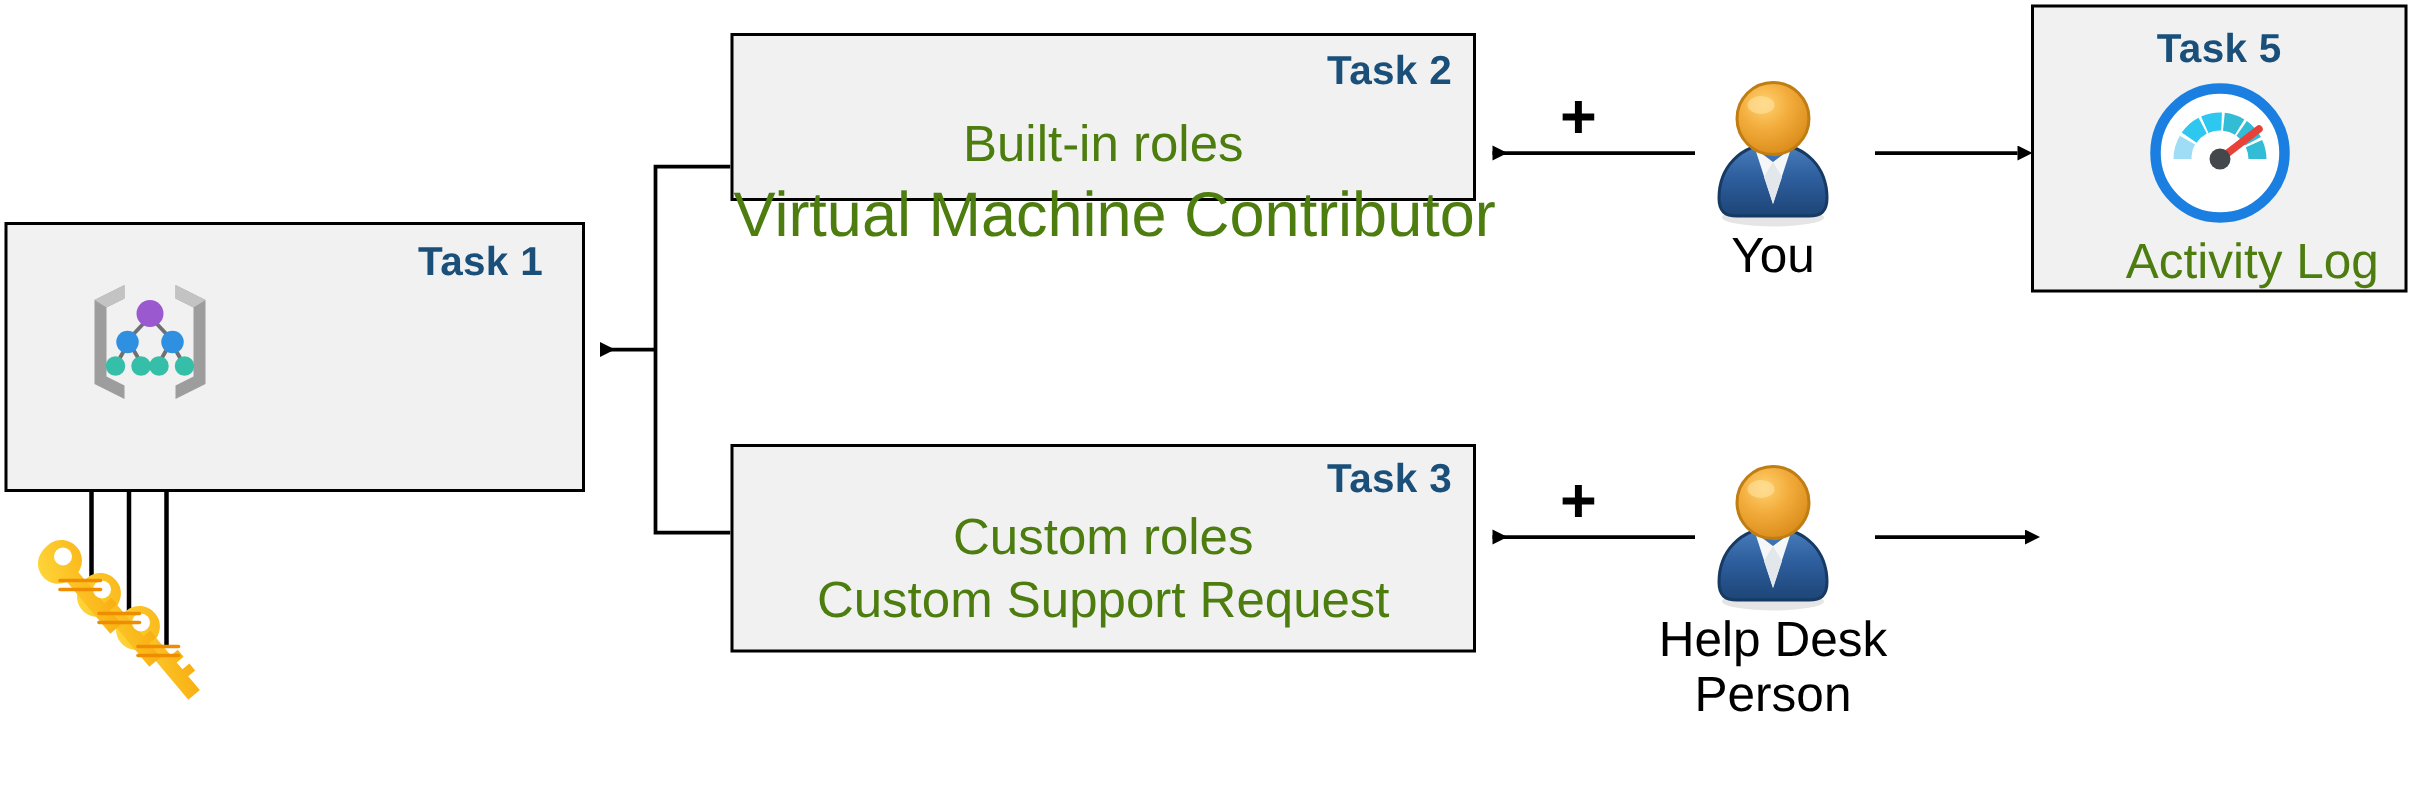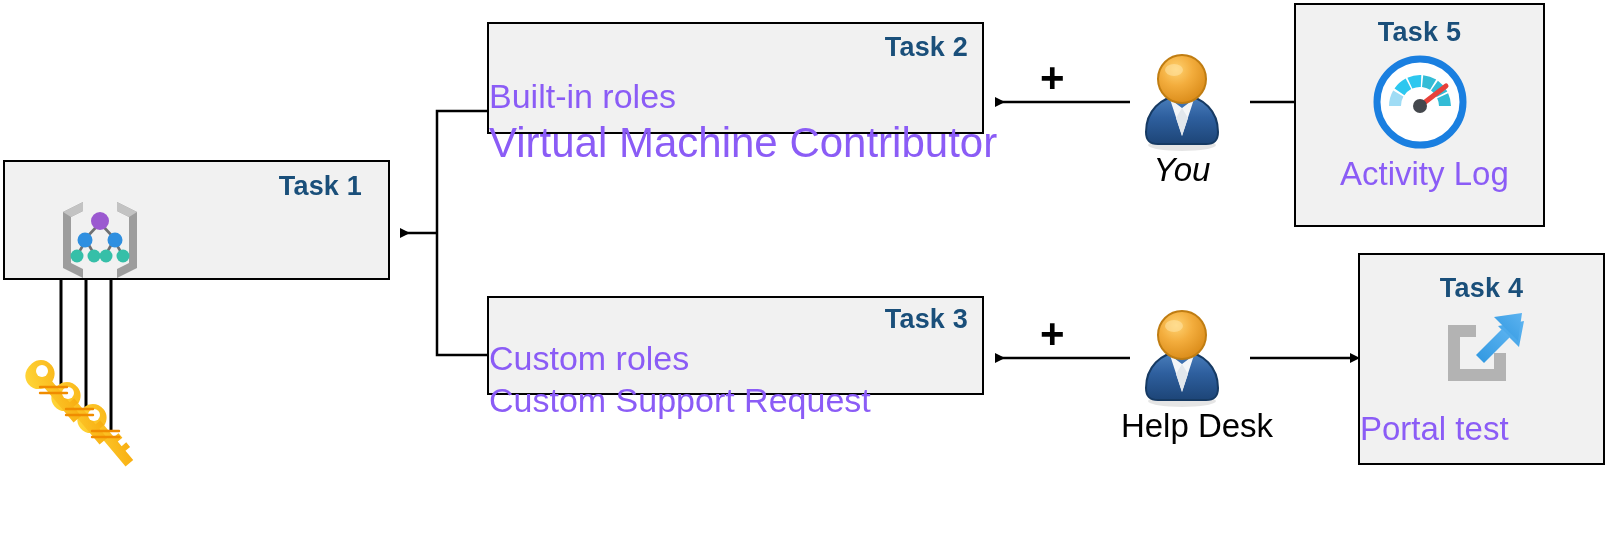--- a/index.html
+++ b/index.html
@@ -25,44 +25,45 @@
   }
   .task-label {
     position: absolute;
     font-weight: bold;
     color: #1a4f7a;
     letter-spacing: .2px;
     white-space: nowrap;
   }
   .box-text {
     position: absolute;
-    color: #8b5cf6;
+    color: #4d7c0f;
+    text-align: center;
     white-space: nowrap;
     font-weight: 400;
   }
 
   
-  #task1 { left: 3px; top: 160px; width: 387px; height: 120px; }
+  #task1 { left: 3px; top: 148px; width: 387px; height: 180px; }
   #task1-label { right: 26px; top: 9px; font-size: 27px; }
   #task1-text { left: 140px; top: 54px; font-size: 40px; }
 
   
   #task2 { left: 487px; top: 22px; width: 497px; height: 112px; }
   #task2-label { right: 14px; top: 8px; font-size: 27px; }
   #task2-line1 { left: 0; right: 0; top: 53px; font-size: 34px; }
   #task2-line2 { left: 0; right: 0; top: 95px; font-size: 42px; }
 
   
-  #task3 { left: 487px; top: 296px; width: 497px; height: 99px; }
+  #task3 { left: 487px; top: 296px; width: 497px; height: 139px; }
   #task3-label { right: 14px; top: 6px; font-size: 27px; }
   #task3-line1 { left: 0; right: 0; top: 41px; font-size: 34px; }
   #task3-line2 { left: 0; right: 0; top: 83px; font-size: 34px; }
 
   
-  #task5 { left: 1294px; top: 3px; width: 251px; height: 224px; }
+  #task5 { left: 1354px; top: 3px; width: 251px; height: 192px; }
   #task5-label { left: 0; right: 0; top: 12px; font-size: 27px; text-align: center; }
   #task5-text { left: 0; right: 0; top: 150px; font-size: 33px; padding-left: 44px; }
 
   
   #task4 { left: 1358px; top: 253px; width: 247px; height: 212px; }
   #task4-label { left: 0; right: 0; top: 18px; font-size: 27px; text-align: center; }
   #task4-text { left: 0; right: 0; top: 155px; font-size: 33px; }
 
   
   .plus-sign {
@@ -82,22 +83,22 @@
   .person-caption {
     position: absolute;
     left: 50%;
     transform: translateX(-50%);
     font-size: 33px;
     color: #000000;
     text-align: center;
     white-space: nowrap;
     line-height: 1.12;
   }
-  #you-caption { top: 100px; font-style: italic; }
-  #helpdesk-caption { top: 100px; margin-left: 15px; }
+  #you-caption { top: 100px; }
+  #helpdesk-caption { top: 100px; }
 
   
   .overlay {
     position: absolute;
     left: 0;
     top: 0;
     width: 1609px;
     height: 541px;
     pointer-events: none;
   }
@@ -223,34 +224,20 @@
         <path d="M28.1,-12.7 A31,31 0 0,1 31,0 L19,0 A19,19 0 0,0 17.2,-7.8 z" fill="#33bcd6"></path>
 
         <line x1="0" y1="0" x2="26" y2="-20" stroke="#e8413a" stroke-width="5" stroke-linecap="round"></line>
         <circle cx="0" cy="0" r="7" fill="#44484d"></circle>
       </g>
     </svg>
 
     <div class="box-text" id="task5-text">Activity Log</div>
   </div>
 
-  <div class="task-box" id="task4">
-    <div class="task-label" id="task4-label">Task 4</div>
-
-    <svg style="position:absolute;left:50%;top:48px;transform:translateX(-50%);" width="92" height="92" viewBox="0 0 92 92">
-
-      <path d="M12,22 L12,78 L70,78 L70,50 L58,50 L58,66 L24,66 L24,34 L40,34 L40,22 z" fill="#b3b3b3"></path>
-
-      <path d="M47,58 L72,33 L62,23 L88,18 L83,44 L73,34 L48,59 z" fill="url(#arrowBlue)"></path>
-      <path d="M40,52 L66,26 L74,34 L48,60 z" fill="url(#arrowBlue)"></path>
-      <path d="M58,14 L86,10 L82,38 z" fill="url(#arrowBlue)"></path>
-    </svg>
-
-    <div class="box-text" id="task4-text">Portal test</div>
-  </div>
 
   <div class="plus-sign" id="plus-top">+</div>
   <div class="plus-sign" id="plus-bottom">+</div>
 
   <div class="person" id="person-you">
     <svg width="100" height="100" viewBox="0 0 100 100">
       <ellipse cx="50" cy="93" rx="34" ry="6" fill="#000" opacity="0.10"></ellipse>
       <path d="M50,44 C28,44 14,60 14,80 C14,89 18,92 26,92 L74,92 C82,92 86,89 86,80 C86,60 72,44 50,44 z" fill="url(#bodyGrad)" stroke="#163a63" stroke-width="2"></path>
       <path d="M38,47 L50,84 L62,47 L50,56 z" fill="#f4f6f8"></path>
       <path d="M50,56 L44,66 L50,84 L56,66 z" fill="#e2e7ec"></path>
@@ -264,20 +251,21 @@
     <svg width="100" height="100" viewBox="0 0 100 100">
       <ellipse cx="50" cy="93" rx="34" ry="6" fill="#000" opacity="0.10"></ellipse>
       <path d="M50,44 C28,44 14,60 14,80 C14,89 18,92 26,92 L74,92 C82,92 86,89 86,80 C86,60 72,44 50,44 z" fill="url(#bodyGrad)" stroke="#163a63" stroke-width="2"></path>
       <path d="M38,47 L50,84 L62,47 L50,56 z" fill="#f4f6f8"></path>
       <path d="M50,56 L44,66 L50,84 L56,66 z" fill="#e2e7ec"></path>
       <circle cx="50" cy="27" r="24" fill="url(#headGrad)" stroke="#c07d12" stroke-width="2"></circle>
       <ellipse cx="42" cy="18" rx="9" ry="6" fill="#ffe6a8" opacity="0.55"></ellipse>
     </svg>
     <div class="person-caption" id="helpdesk-caption">
       <div>Help Desk</div>
+      <div>Person</div>
     </div>
   </div>
 
   <svg style="position:absolute;left:25px;top:345px;" width="150" height="135" viewBox="0 0 150 135">
     <g>
 
       <g transform="translate(52,44)">
         <path d="M30,10 C38,10 44,16 44,24 C44,30 40,35 34,37 L34,52 L40,52 L40,58 L34,58 L34,64 L40,64 L40,70 L34,70 L34,82 L24,82 L24,37 C18,35 14,30 14,24 C14,16 20,10 30,10 z" transform="rotate(-40 30 46)" fill="url(#keyGrad)"></path>
       </g>
 

